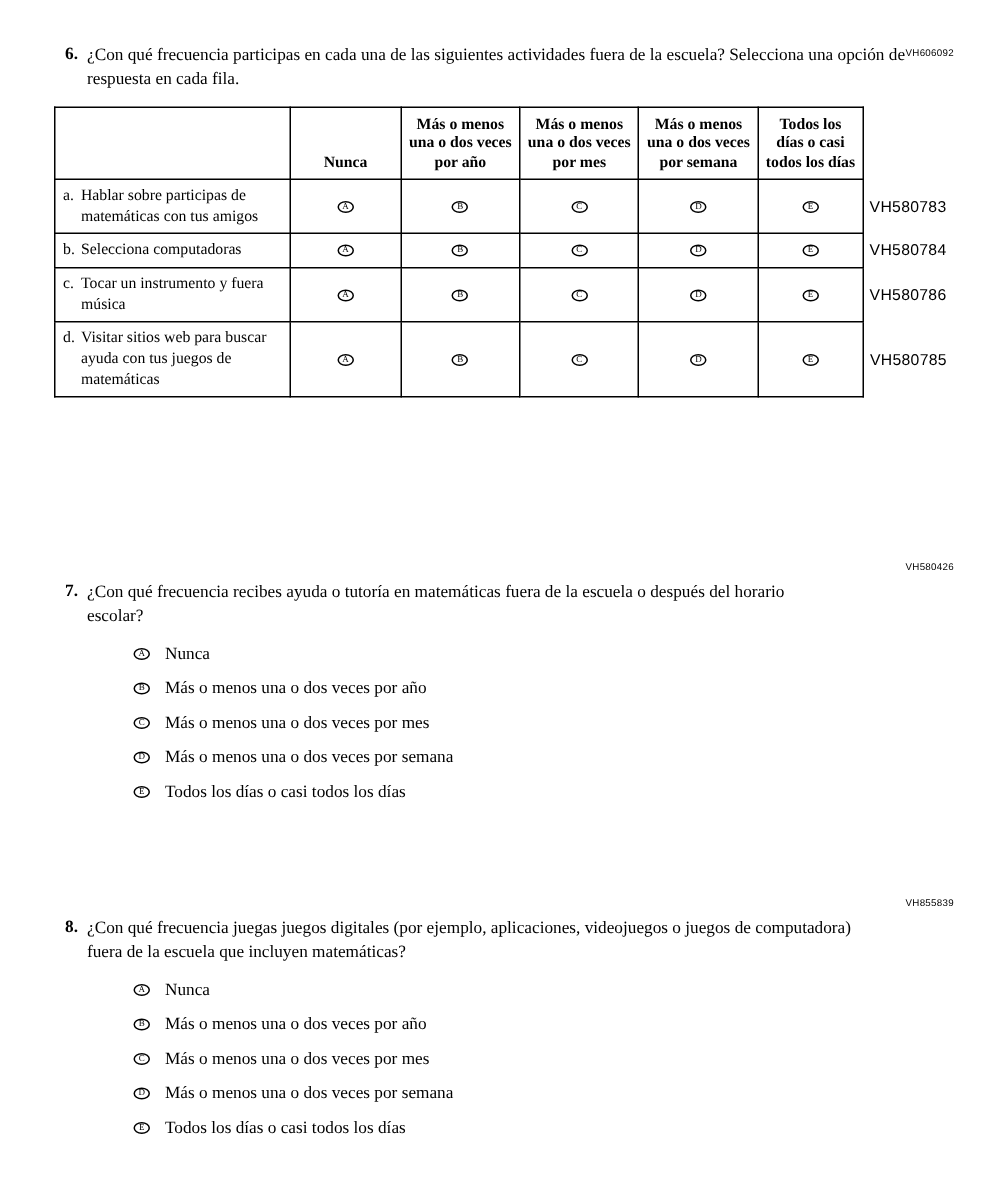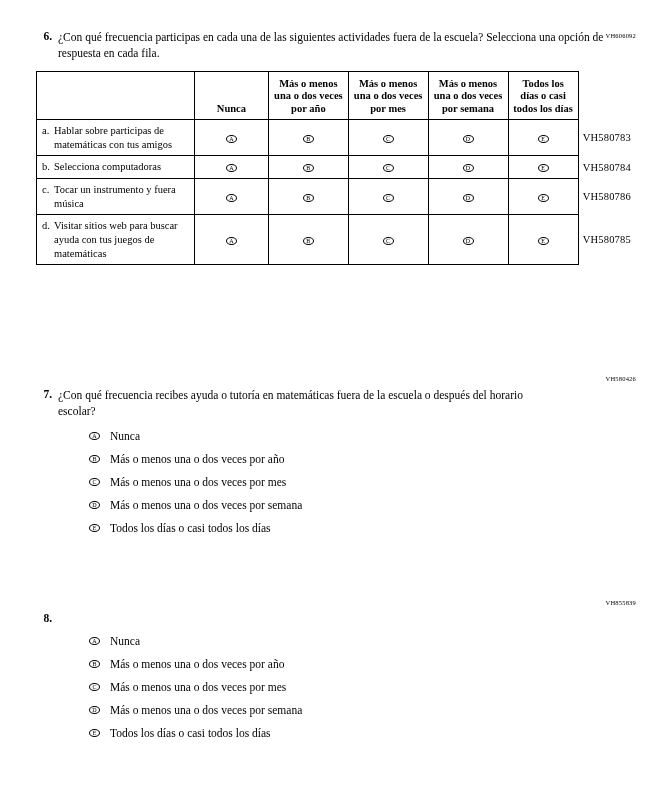--- a/index.html
+++ b/index.html
@@ -17,24 +17,25 @@
   }
   .page {
     position: relative;
     width: 669px;
     height: 785px;
     box-sizing: border-box;
   }
 
   
   .code {
-    font-family: Liberation Serif, serif;
+    font-family: Liberation Sans, sans-serif;
     font-size: 6.5px;
     letter-spacing: .2px;
     color: #000;
+    text-align: center;
   }
   .qnum {
     font-weight: bold;
     font-size: 11.5px;
     width: 22px;
     text-align: right;
     flex: 0 0 22px;
     padding-right: 6px;
     box-sizing: border-box;
   }
@@ -266,20 +267,23 @@
           </span>
           <span>Todos los días o casi todos los días</span>
         </div>
       </div>
   </div>
 
   <div class="qblock" id="q8-block">
     <div class="code qcode-right">VH855839</div>
     <div class="qrow">
       <div class="qnum">8.</div>
+      <div class="qtext" style="max-width:515px">
+        <span id="q8-text-target"><span>¿Con qué frecuencia juegas juegos digitales (por ejemplo, aplicaciones, videojuegos o juegos de computadora) </span><b>fuera de la escuela</b><span> que incluyen matemáticas?</span></span>
+      </div>
     </div>
     <div class="opts" id="q8-opts">
         <div class="opt-line">
           <span class="bubble">
             <span>A</span>
           </span>
           <span>Nunca</span>
         </div>
         <div class="opt-line">
           <span class="bubble">

